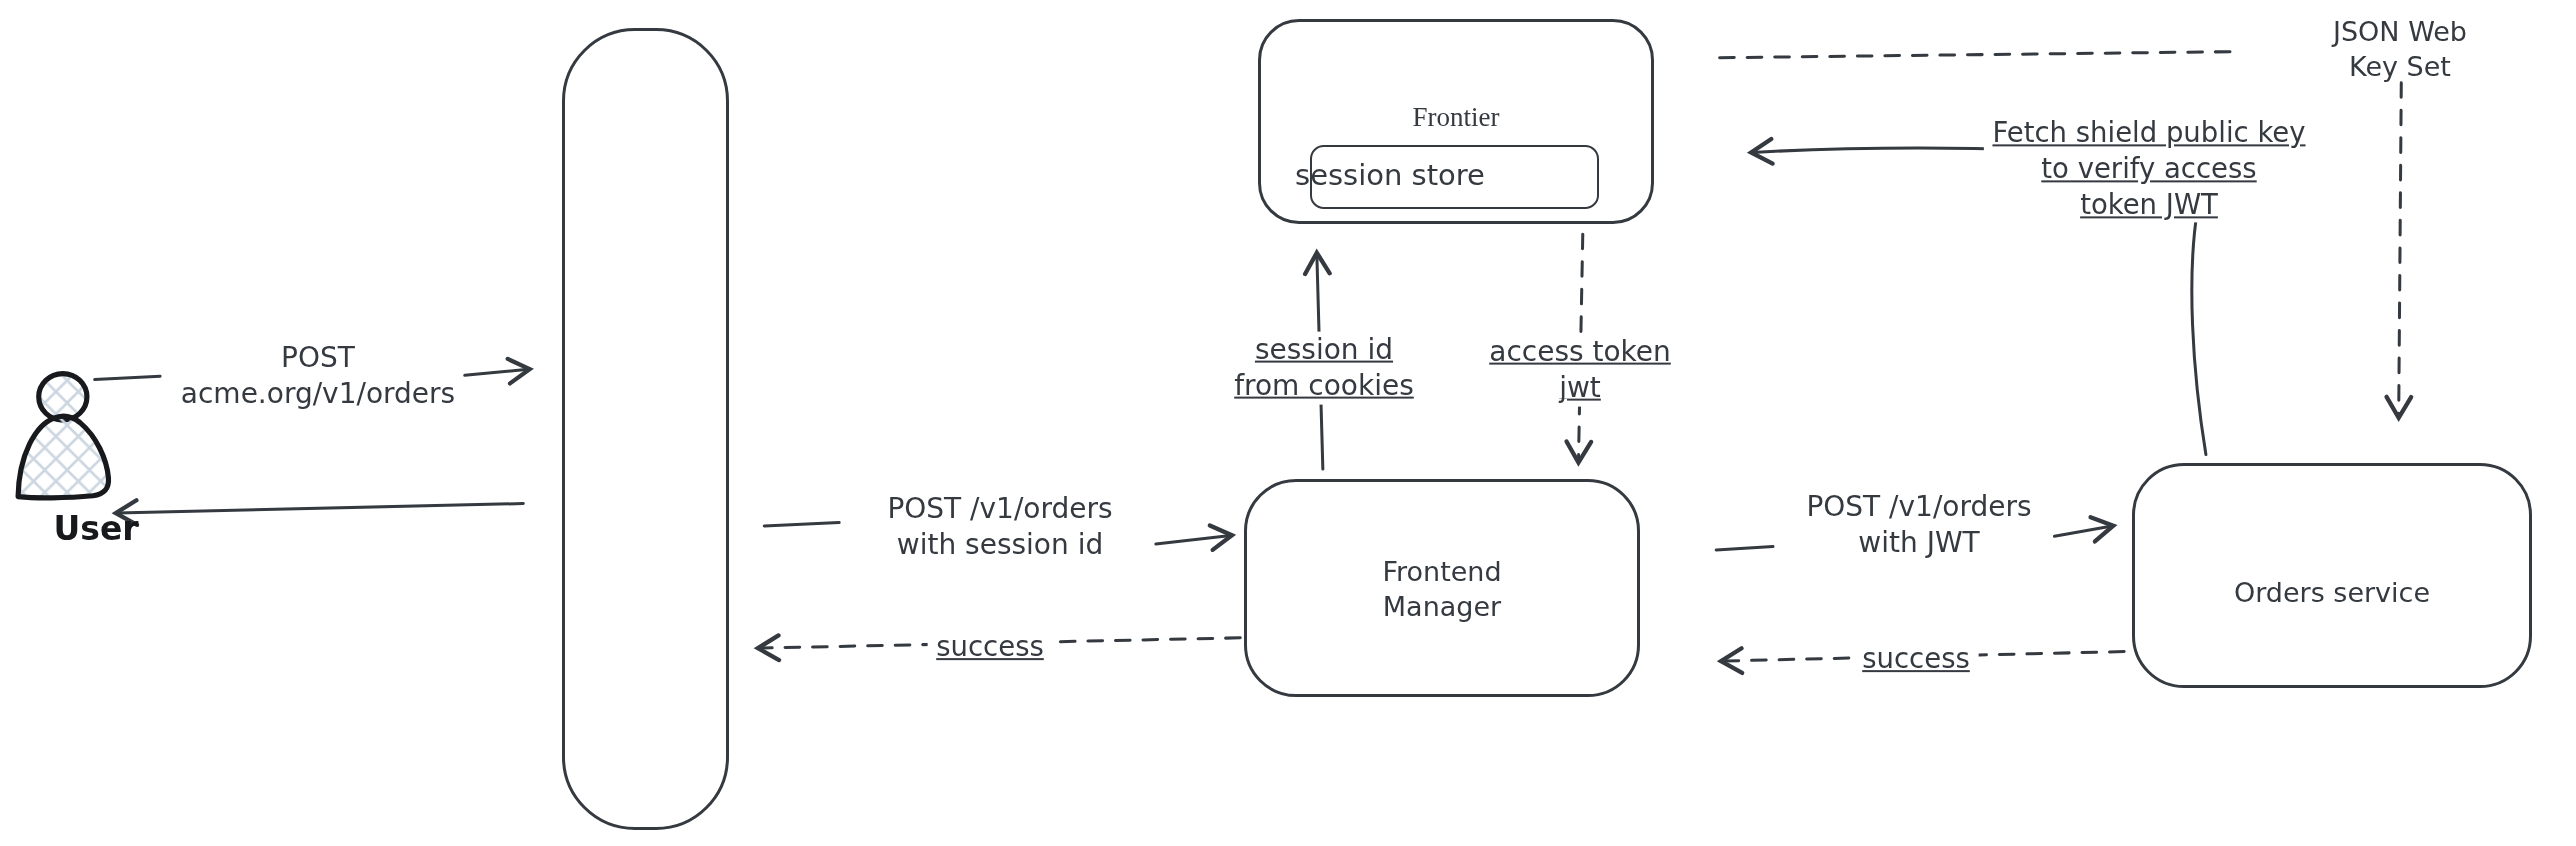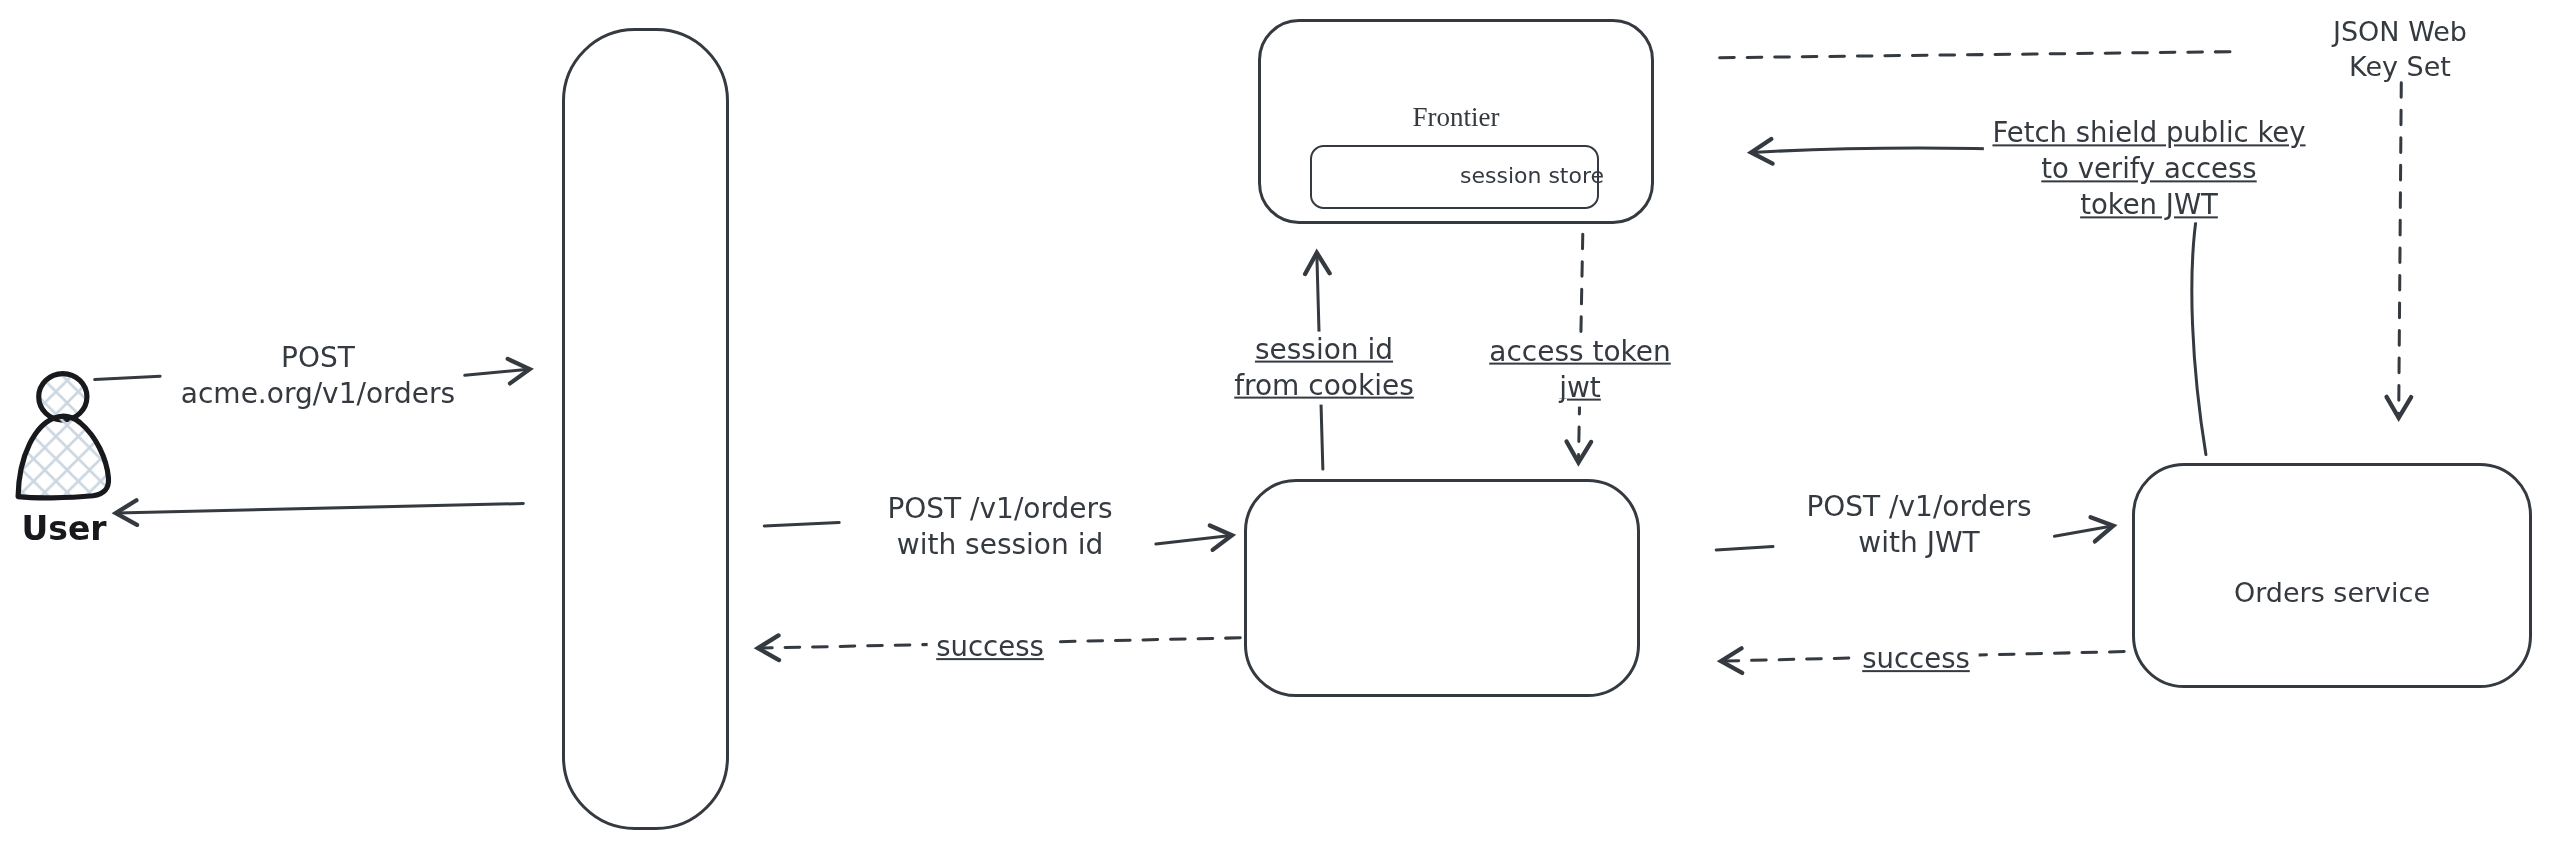--- a/index.html
+++ b/index.html
@@ -24,21 +24,21 @@
     text-align:center;
     white-space:pre-line;
     line-height:1.3;
     font-size:28px;
     font-weight:500;
     color:#343a40;
     pointer-events:none;
   }
   .label.onLine{background:#ffffff;padding:0 8.6px;text-decoration:underline;}
   .node-label{font-size:27px;}
-  .user-label{font-size:33px;font-weight:600;color:#17191d;}
+  .user-label{font-size:33px;font-weight:600;color:#17191d;margin-left:32px;}
 </style>
 </head>
 <body>
 
 <div id="canvas">
 
   <svg class="layer" viewBox="0 0 2993 984" fill="none">
     <defs>
       <marker id="ah" viewBox="-22 -14 26 28" markerWidth="40" markerHeight="40" refX="-1" refY="0" orient="auto" markerUnits="userSpaceOnUse">
         <path d="M -17 -10 L 0 0 L -17 10" fill="none" stroke="#343a40" stroke-width="3.5" stroke-linecap="round"></path>
@@ -89,22 +89,24 @@
 
   <div class="node" style="left:1258px;top:19px;width:396px;height:205px;border-radius:41px;"></div>
   <div class="node" style="left:1310px;top:145px;width:289px;height:64px;border-radius:13.8px;border-width:2.6px;"></div>
 
   <div class="node" style="left:1244px;top:479px;width:396px;height:218px;border-radius:52px;"></div>
 
   <div class="node" style="left:2132px;top:463px;width:400px;height:225px;border-radius:52px;"></div>
 
 
   <div class="label node-label" style="left:1456px;top:118px;font-family:Liberation Serif, serif;">Frontier</div>
-  <div class="label" style="left:1532px;top:176px;font-size:22px;">session store</div>
+  <div class="label" style="left:1390px;top:176px;font-size:29px;">session store</div>
 
+  <div class="label node-label" style="left:1442px;top:589px;">Frontend
+Manager</div>
 
   <div class="label node-label" style="left:2332px;top:577px;margin-top:16px;">Orders service</div>
 
   <div class="label user-label" style="left:64px;top:529px;">User</div>
 
   <div class="label node-label" style="left:2400px;top:49px;">JSON Web Key Set</div>
 
   <div class="label" style="left:318px;top:376px;">POST
 acme.org/v1/orders</div>
 

